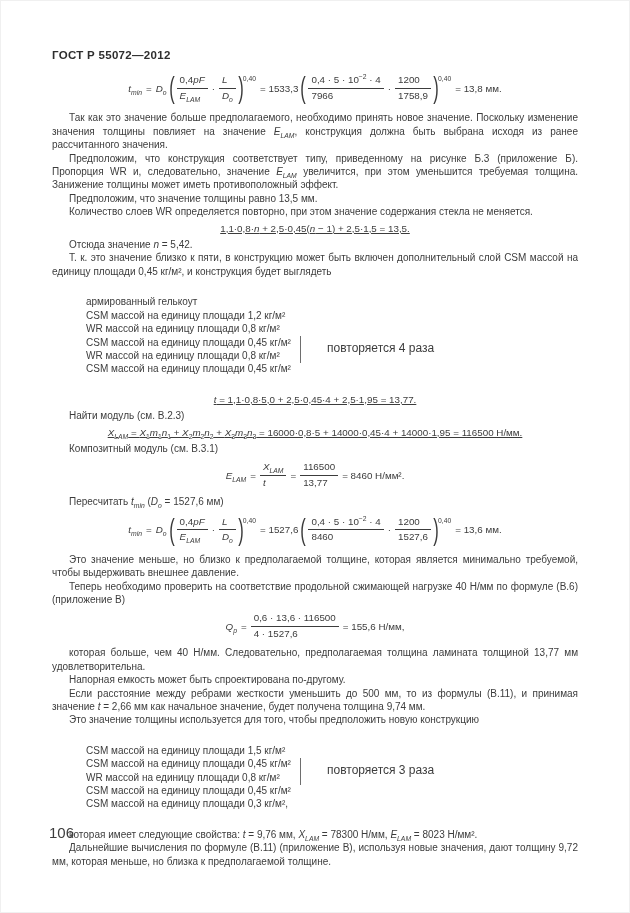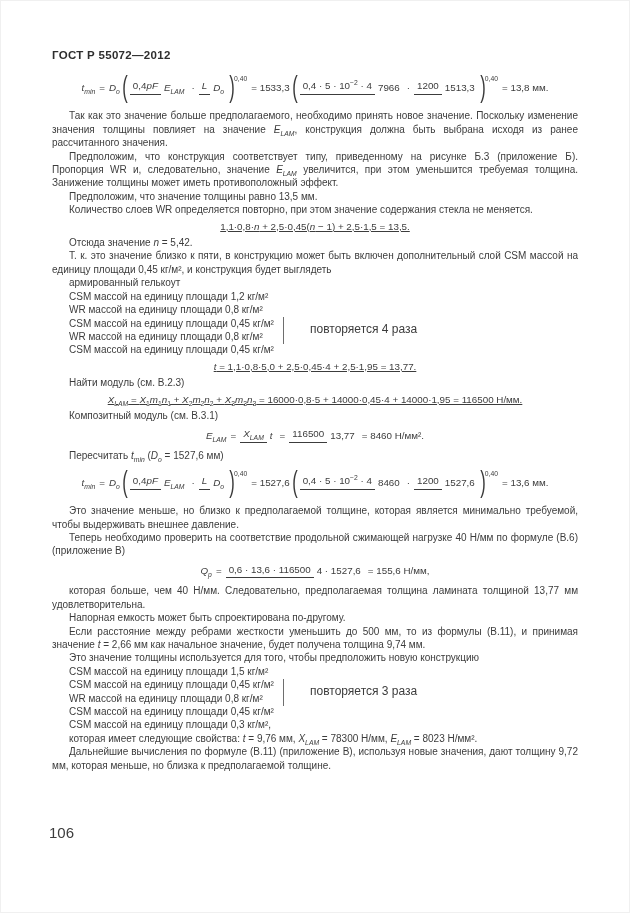--- a/index.html
+++ b/index.html
@@ -9,27 +9,27 @@
   .content{position:absolute;left:52px;top:49px;width:526px;}
   .doc-header{font-weight:700;font-size:11.5px;color:#2e2e2e;letter-spacing:.3px;margin:0 0 12px 0;}
   .para{margin:0;text-align:justify;text-indent:17px;}
   .v{font-style:italic;}
   sub{font-size:6.8px;font-style:italic;line-height:0;}
   sub.us{font-style:normal;}
   sup.isup{font-size:6.8px;line-height:0;}
   .formula{display:flex;justify-content:center;align-items:center;gap:4px;font-size:9.8px;margin:7px 0 9px 0;}
   .formula .txt{white-space:nowrap;}
   .vs{white-space:nowrap;}
-  .frac{display:inline-flex;flex-direction:row;align-items:center;line-height:12.5px;}
+  .frac{display:inline-flex;flex-direction:column;line-height:12.5px;}
   .frac .num{border-bottom:1px solid #3c3c3c;padding:0 3px 1px 3px;white-space:nowrap;}
   .frac .den{padding:1px 3px 0 3px;white-space:nowrap;}
   .paren{font-size:30px;font-weight:300;line-height:26px;transform:scaleX(.55);margin:0 -4px;color:#3c3c3c;}
   .exp{align-self:flex-start;font-size:6.8px;margin-left:-3px;margin-top:-2px;}
   .eqline{text-align:center;font-size:9.8px;margin:3px 0;text-decoration:underline;}
-  .list{position:relative;padding-left:17px;margin:0;}
+  .list{position:relative;padding-left:17px;margin:17px;}
   .list-item{white-space:nowrap;}
   .bracket{position:absolute;width:0;border-left:1px solid #6e6e6e;height:27px;}
   .repeat-label{position:absolute;font-size:12px;white-space:nowrap;}
   .page-number{position:absolute;left:49px;top:826px;font-size:15px;color:#3c3c3c;}
 </style>
 </head>
 <body>
 
 <div class="page">
   <div class="content">
@@ -54,21 +54,21 @@
       <sup class="exp">0,40</sup>
       <span class="txt">= 1533,3</span>
       <span class="paren">(</span>
       <span class="frac">
         <span class="num"><span>0,4 · 5 · 10</span><sup class="isup">−2</sup><span> · 4</span></span>
         <span class="den">7966</span>
       </span>
       <span class="txt">·</span>
       <span class="frac">
         <span class="num">1200</span>
-        <span class="den">1513,3</span>
+        <span class="den">1758,9</span>
       </span>
       <span class="paren">)</span>
       <sup class="exp">0,40</sup>
       <span class="txt">= 13,8 мм.</span>
     </div>
 
     <p class="para"><span>Так как это значение больше предполагаемого, необходимо принять новое значение. Поскольку изменение значения толщины повлияет на значение </span><i class="v">E</i><sub>LAM</sub><span>, конструкция должна быть выбрана исходя из ранее рассчитанного значения.</span></p>
 
     <p class="para"><span>Предположим, что конструкция соответствует типу, приведенному на рисунке Б.3 (приложение Б). Пропорция WR и, следовательно, значение </span><i class="v">E</i><sub>LAM</sub><span> увеличится, при этом уменьшится требуемая толщина. Занижение толщины может иметь противоположный эффект.</span></p>
 

